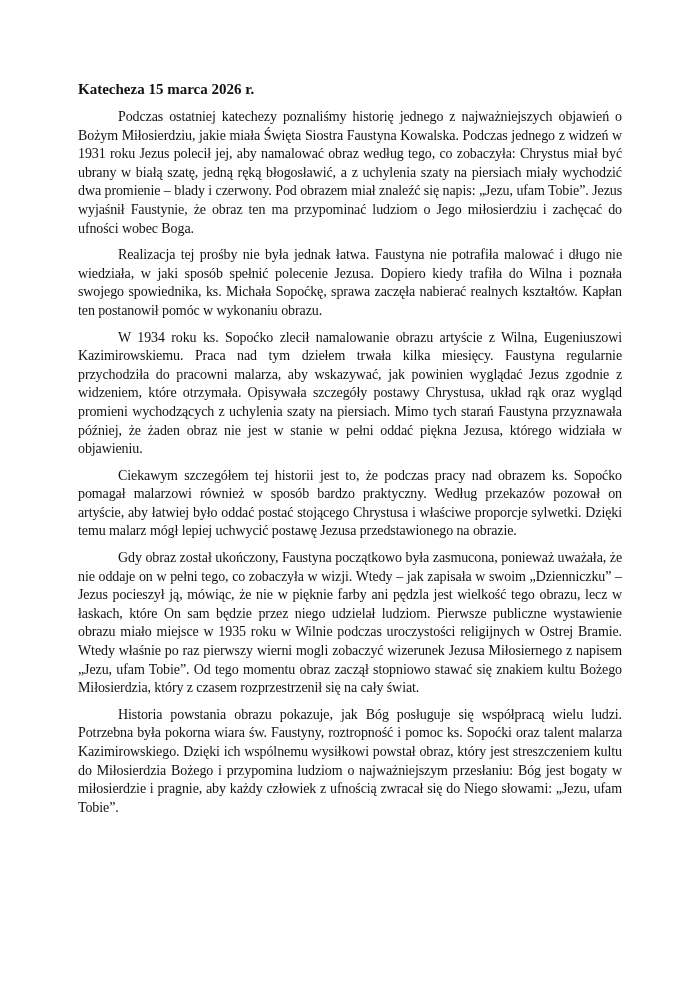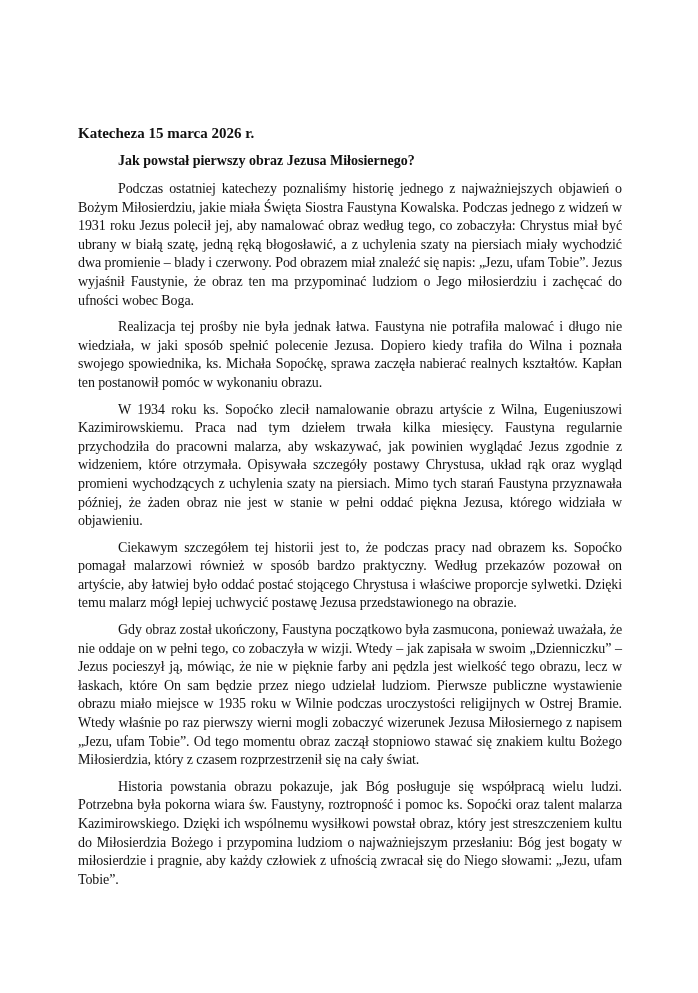--- a/index.html
+++ b/index.html
@@ -4,21 +4,20 @@
 <style>
   html, body { margin: 0; padding: 0; background: #ffffff; }
   body { width: 698px; height: 993px; position: relative; overflow: hidden; }
   .page {
     position: absolute;
     left: 78px;
     top: 80px;
     width: 544px;
     font-family: "Liberation Serif", "DejaVu Serif", serif;
     color: #111111;
-    margin-top: 44px;
   }
   .title {
     font-weight: bold;
     font-size: 15px;
     margin: 0 0 10px 0;
     line-height: 18px;
   }
   .subtitle {
     font-weight: bold;
     font-size: 14px;
@@ -33,20 +32,19 @@
     text-indent: 40px;
     margin: 0 0 8px 0;
     letter-spacing: -0.1px;
   }
 </style>
 </head>
 <body>
 
 <div class="page">
   <div class="title">Katecheza 15 marca 2026 r.</div>
-  <div class="subtitle">Jak powstał pierwszy obraz Jezusa Miłosiernego?</div>
   <p class="para">Podczas ostatniej katechezy poznaliśmy historię jednego z najważniejszych objawień o Bożym Miłosierdziu, jakie miała Święta Siostra Faustyna Kowalska. Podczas jednego z widzeń w 1931 roku Jezus polecił jej, aby namalować obraz według tego, co zobaczyła: Chrystus miał być ubrany w białą szatę, jedną ręką błogosławić, a z uchylenia szaty na piersiach miały wychodzić dwa promienie – blady i czerwony. Pod obrazem miał znaleźć się napis: „Jezu, ufam Tobie”. Jezus wyjaśnił Faustynie, że obraz ten ma przypominać ludziom o Jego miłosierdziu i zachęcać do ufności wobec Boga.</p>
   <p class="para">Realizacja tej prośby nie była jednak łatwa. Faustyna nie potrafiła malować i długo nie wiedziała, w jaki sposób spełnić polecenie Jezusa. Dopiero kiedy trafiła do Wilna i poznała swojego spowiednika, ks. Michała Sopoćkę, sprawa zaczęła nabierać realnych kształtów. Kapłan ten postanowił pomóc w wykonaniu obrazu.</p>
   <p class="para">W 1934 roku ks. Sopoćko zlecił namalowanie obrazu artyście z Wilna, Eugeniuszowi Kazimirowskiemu. Praca nad tym dziełem trwała kilka miesięcy. Faustyna regularnie przychodziła do pracowni malarza, aby wskazywać, jak powinien wyglądać Jezus zgodnie z widzeniem, które otrzymała. Opisywała szczegóły postawy Chrystusa, układ rąk oraz wygląd promieni wychodzących z uchylenia szaty na piersiach. Mimo tych starań Faustyna przyznawała później, że żaden obraz nie jest w stanie w pełni oddać piękna Jezusa, którego widziała w objawieniu.</p>
   <p class="para">Ciekawym szczegółem tej historii jest to, że podczas pracy nad obrazem ks. Sopoćko pomagał malarzowi również w sposób bardzo praktyczny. Według przekazów pozował on artyście, aby łatwiej było oddać postać stojącego Chrystusa i właściwe proporcje sylwetki. Dzięki temu malarz mógł lepiej uchwycić postawę Jezusa przedstawionego na obrazie.</p>
   <p class="para">Gdy obraz został ukończony, Faustyna początkowo była zasmucona, ponieważ uważała, że nie oddaje on w pełni tego, co zobaczyła w wizji. Wtedy – jak zapisała w swoim „Dzienniczku” – Jezus pocieszył ją, mówiąc, że nie w pięknie farby ani pędzla jest wielkość tego obrazu, lecz w łaskach, które On sam będzie przez niego udzielał ludziom. Pierwsze publiczne wystawienie obrazu miało miejsce w 1935 roku w Wilnie podczas uroczystości religijnych w Ostrej Bramie. Wtedy właśnie po raz pierwszy wierni mogli zobaczyć wizerunek Jezusa Miłosiernego z napisem „Jezu, ufam Tobie”. Od tego momentu obraz zaczął stopniowo stawać się znakiem kultu Bożego Miłosierdzia, który z czasem rozprzestrzenił się na cały świat.</p>
   <p class="para">Historia powstania obrazu pokazuje, jak Bóg posługuje się współpracą wielu ludzi. Potrzebna była pokorna wiara św. Faustyny, roztropność i pomoc ks. Sopoćki oraz talent malarza Kazimirowskiego. Dzięki ich wspólnemu wysiłkowi powstał obraz, który jest streszczeniem kultu do Miłosierdzia Bożego i przypomina ludziom o najważniejszym przesłaniu: Bóg jest bogaty w miłosierdzie i pragnie, aby każdy człowiek z ufnością zwracał się do Niego słowami: „Jezu, ufam Tobie”.</p>
 </div>
 
 </body></html>

